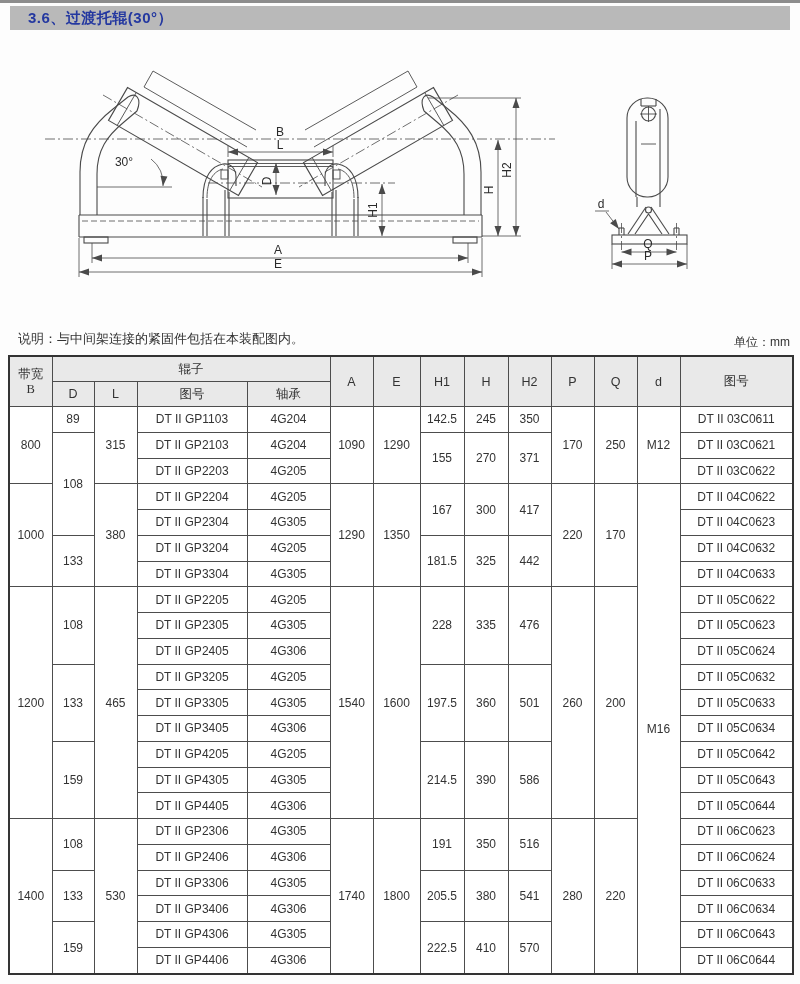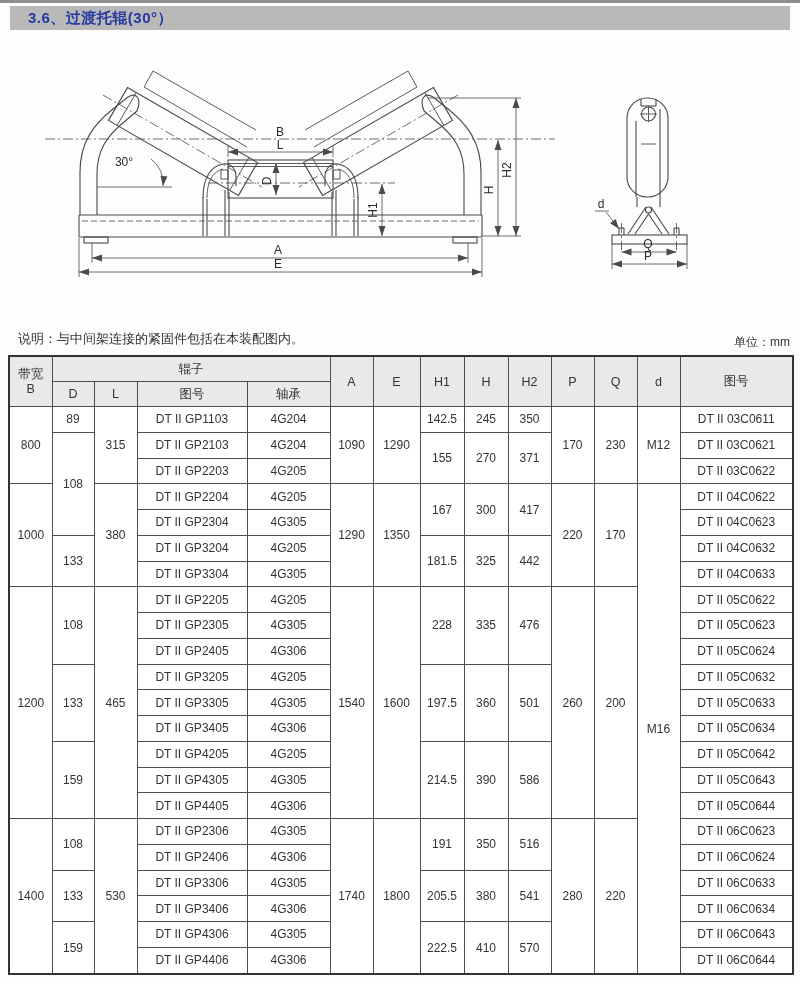--- a/index.html
+++ b/index.html
@@ -18,21 +18,21 @@
   .hid{stroke:#4a4a4a;stroke-width:.8;fill:none;stroke-dasharray:6 3;}
   .dimln{stroke:#4a4a4a;stroke-width:.8;fill:none;}
   .dim{font-size:12px;fill:#2a2a2a;}
   #tblwrap{position:absolute;left:8px;top:355px;}
   table.tbl{border-collapse:collapse;table-layout:fixed;width:784px;height:620px;
             font-size:12px;color:#333;border:2px solid #333;}
   table.tbl th,table.tbl td{border:1px solid #4d4d4d;text-align:center;vertical-align:middle;
             padding:0;overflow:hidden;white-space:nowrap;}
   table.tbl th{background:#e9e9e9;font-weight:normal;font-size:12.5px;height:24px;}
   table.tbl td{background:#fff;}
-  .two{line-height:1.2;}
+  .two{line-height:1.2;font-family:Liberation Serif, serif;}
 </style>
 </head>
 <body>
 
 <div id="page">
   <div id="topstrip"></div>
   <div id="titlebar">
     <span class="t">3.6、过渡托辊(30°）</span>
   </div>
 
@@ -225,21 +225,21 @@
         <td>89</td>
         <td rowspan="3">315</td>
         <td>DT II GP1103</td>
         <td>4G204</td>
         <td rowspan="3">1090</td>
         <td rowspan="3">1290</td>
         <td>142.5</td>
         <td>245</td>
         <td>350</td>
         <td rowspan="3">170</td>
-        <td rowspan="3">230</td>
+        <td rowspan="3">250</td>
         <td rowspan="3">M12</td>
         <td>DT II 03C0611</td>
       </tr>
       <tr>
         <td rowspan="4">108</td>
         <td>DT II GP2103</td>
         <td>4G204</td>
         <td rowspan="2">155</td>
         <td rowspan="2">270</td>
         <td rowspan="2">371</td>

